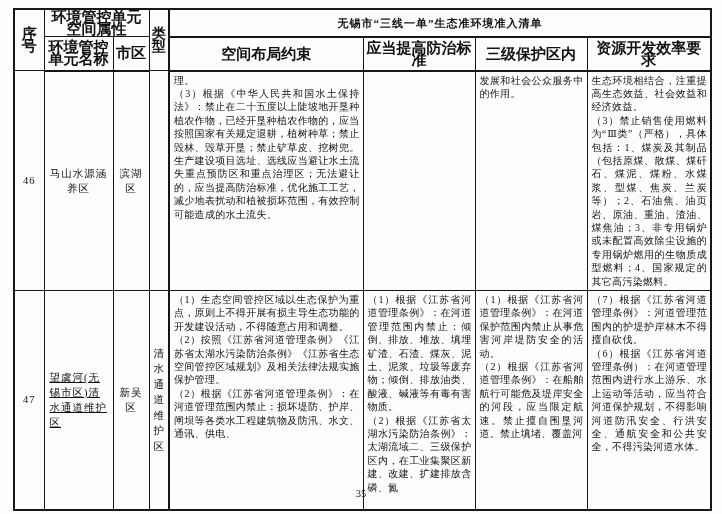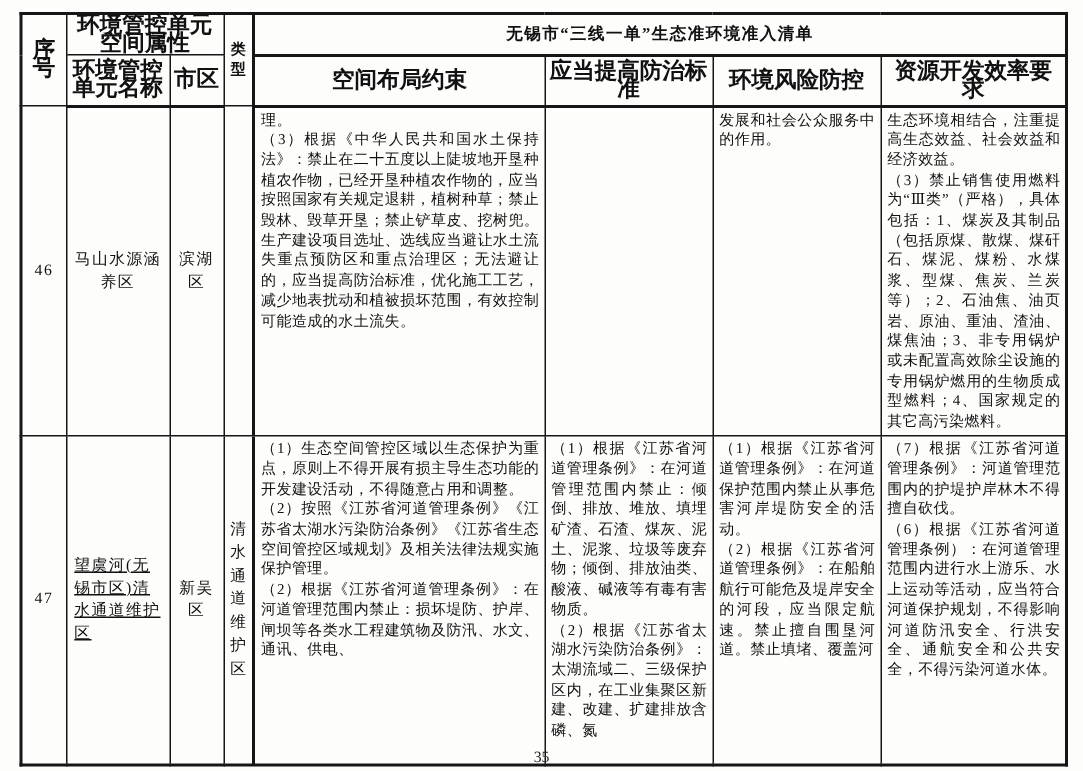--- a/index.html
+++ b/index.html
@@ -20,42 +20,42 @@
   }
   .doc-table { border: 2px solid #161616; }
   .doc-table .thick-r { border-right-width: 2px; }
   .doc-table .thick-b { border-bottom-width: 2px; }
 
   .doc-table th {
     font-size: 15px; font-weight: bold; text-align: center;
     line-height: 12px; padding: 1px 2px;
   }
   th.list-title { font-size: 11px; letter-spacing: 1px; }
-  th.type-head { font-size: 10px; padding: 0 2px; word-break: break-all; line-height: 13px; margin-top: 40px; }
+  th.type-head { font-size: 14px; padding: 0 2px; word-break: break-all; line-height: 13px; margin-top: 40px; }
 
   td.center-cell {
     text-align: center; font-size: 10.5px; line-height: 15px;
     padding: 2px 4px; letter-spacing: 1px;
   }
   td.body-cell {
     vertical-align: top; text-align: justify;
     font-size: 10px; line-height: 13.4px;
     padding: 2px 3px 2px 4px;
     letter-spacing: 0.3px;
   }
   td.body-cell p { margin: 0; }
   td.type-cell { text-align: center; padding: 0; }
   .vtext {
     width: 13px; margin: 16px auto;
     word-break: break-all;
     font-size: 10.5px; line-height: 15.5px; letter-spacing: 0;
     text-align: center;
   }
   .page-number {
-    position: absolute; left: 0; top: 500px; width: 722px;
+    position: absolute; left: 0; top: 488px; width: 722px;
     text-align: center; font-size: 10.5px; color: #222;
   }
 </style>
 </head>
 <body>
 
 <div class="page">
 
   <table class="doc-table">
     <colgroup>
@@ -75,21 +75,21 @@
       <th colspan="2">环境管控单元空间属性</th>
       <th rowspan="2" class="type-head thick-r">类型</th>
       <th colspan="4" class="list-title thick-b">无锡市“三线一单”生态准环境准入清单</th>
     </tr>
 
     <tr style="height:34px">
       <th class="thick-b">环境管控单元名称</th>
       <th class="thick-b">市区</th>
       <th class="thick-b">空间布局约束</th>
       <th class="thick-b">应当提高防治标准</th>
-      <th class="thick-b">环境风险防控</th>
+      <th class="thick-b">三级保护区内</th>
       <th class="thick-b">资源开发效率要求</th>
     </tr>
 
     <tr style="height:199px">
       <td class="center-cell">46</td>
       <td class="center-cell">马山水源涵养区</td>
       <td class="center-cell">滨湖区</td>
       <td class="type-cell thick-r">
             <div class="vtext"></div>
           </td>

